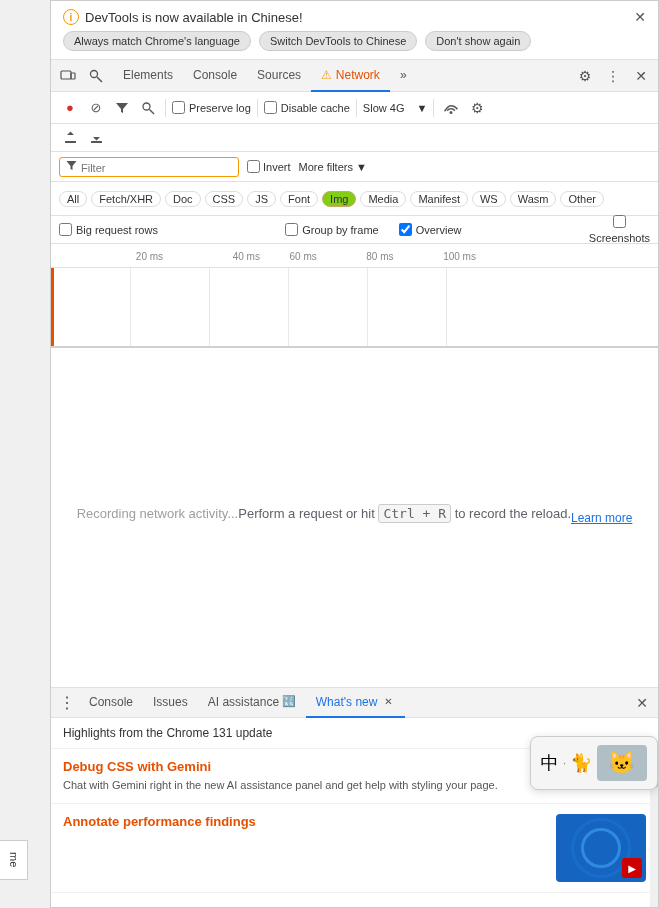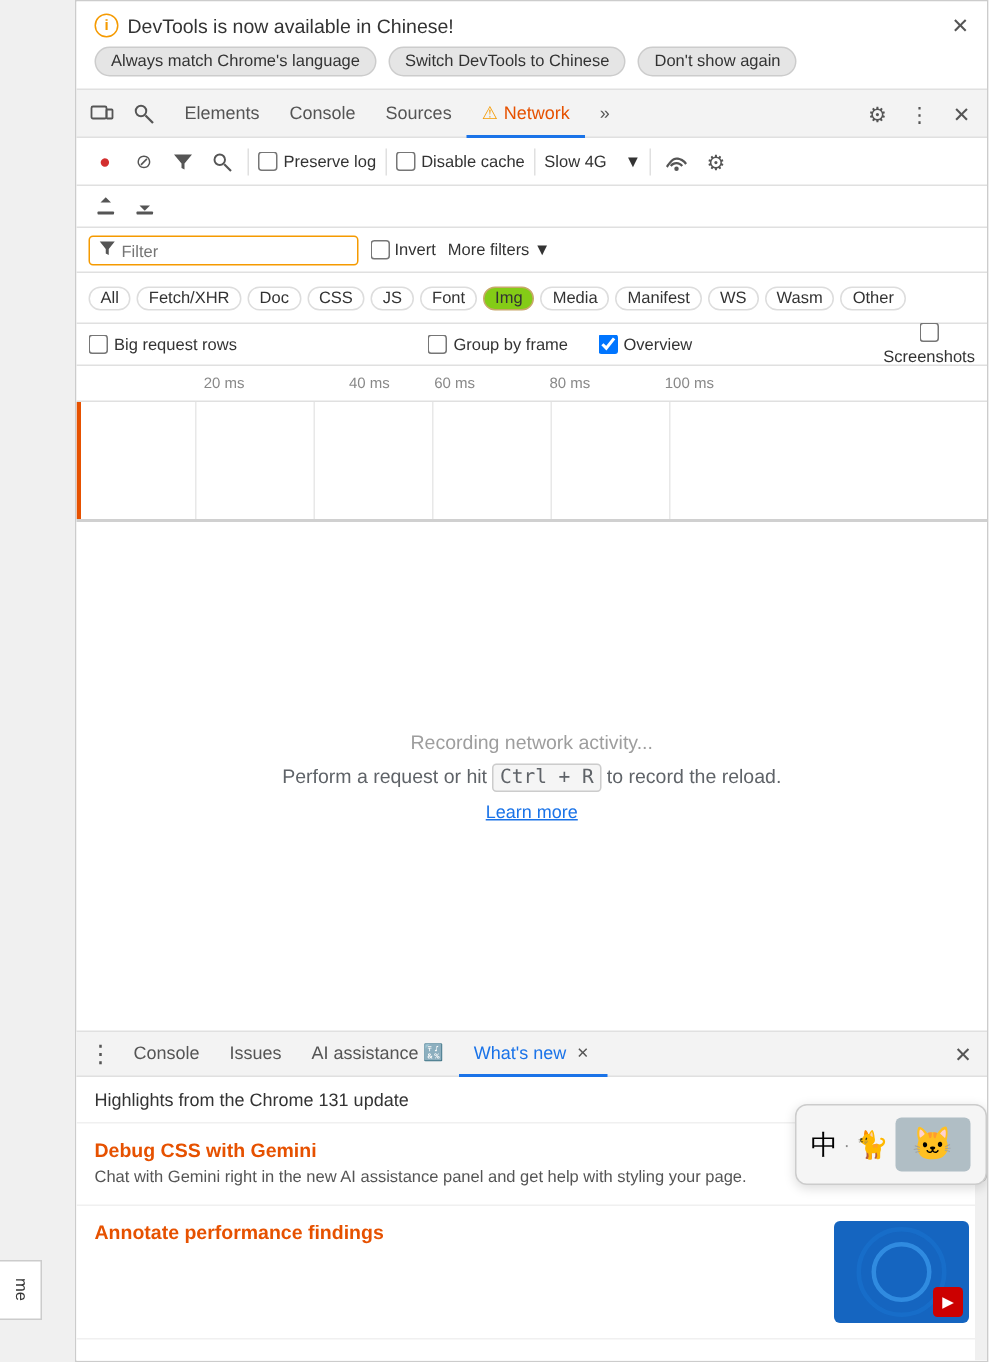--- a/index.html
+++ b/index.html
@@ -369,21 +369,21 @@
       top: 0;
       bottom: 0;
       width: 1px;
       background: #e8e8e8;
     }
 
     
     .empty-state {
       flex: 1;
       display: flex;
-      flex-direction: column;
+      flex-direction: row;
       align-items: center;
       justify-content: center;
       background: #fff;
       padding: 20px;
     }
     .empty-state-main {
       font-size: 13px;
       color: #9e9e9e;
       margin-bottom: 8px;
     }

